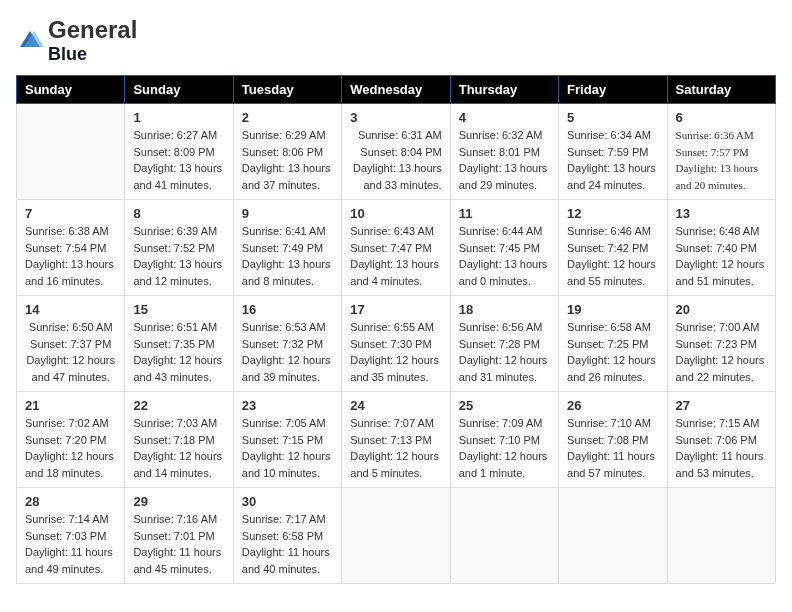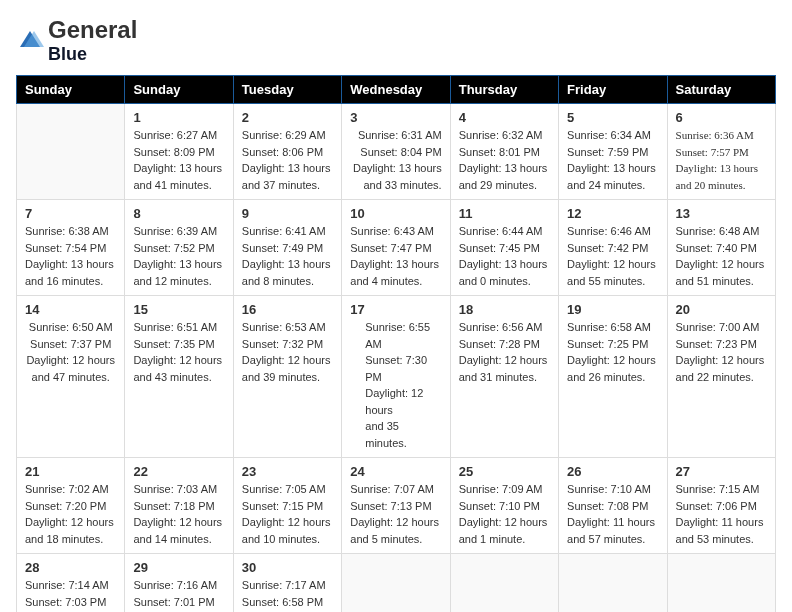--- a/index.html
+++ b/index.html
@@ -229,21 +229,21 @@
         </td>
         <td>
           <span class="day-number">16</span>
           <div class="day-info" style="white-space: pre-line;">Sunrise: 6:53 AM
 Sunset: 7:32 PM
 Daylight: 12 hours
 and 39 minutes.</div>
         </td>
         <td>
           <span class="day-number">17</span>
-          <div class="day-info" style="white-space: pre-line; margin-left: 15px;">Sunrise: 6:55 AM
+          <div class="day-info" style="white-space: pre-line;">Sunrise: 6:55 AM
 Sunset: 7:30 PM
 Daylight: 12 hours
 and 35 minutes.</div>
         </td>
         <td>
           <span class="day-number">18</span>
           <div class="day-info" style="white-space: pre-line;">Sunrise: 6:56 AM
 Sunset: 7:28 PM
 Daylight: 12 hours
 and 31 minutes.</div>

